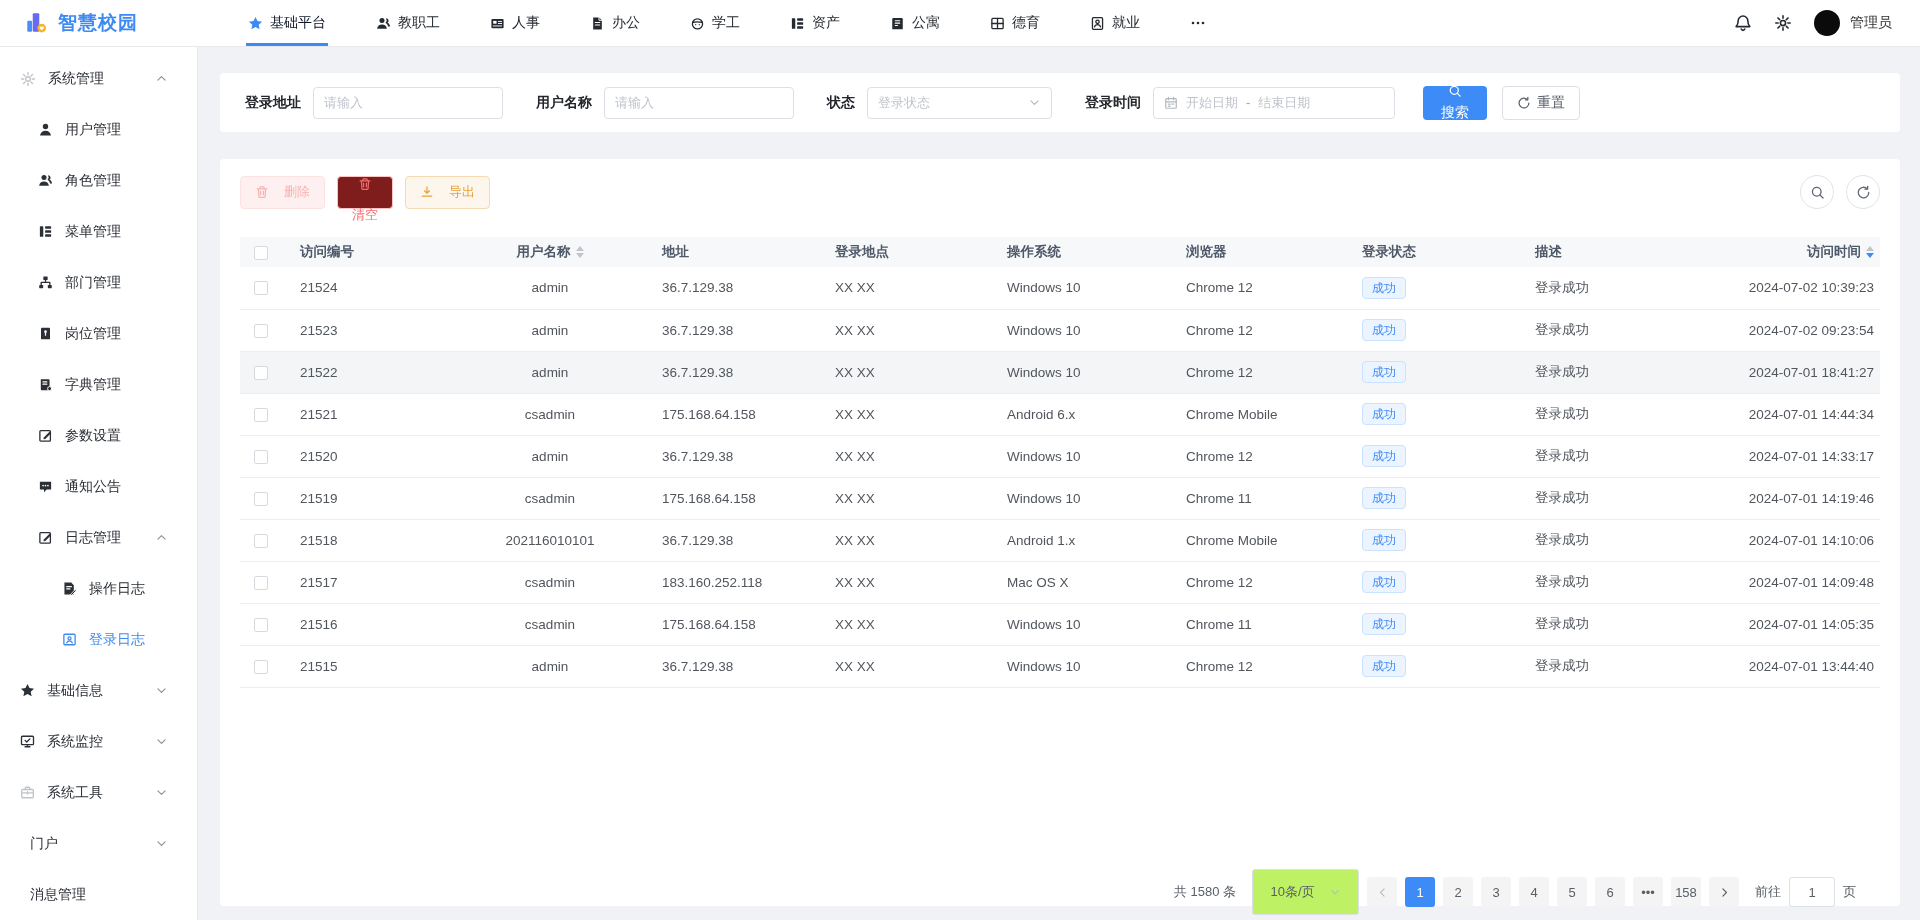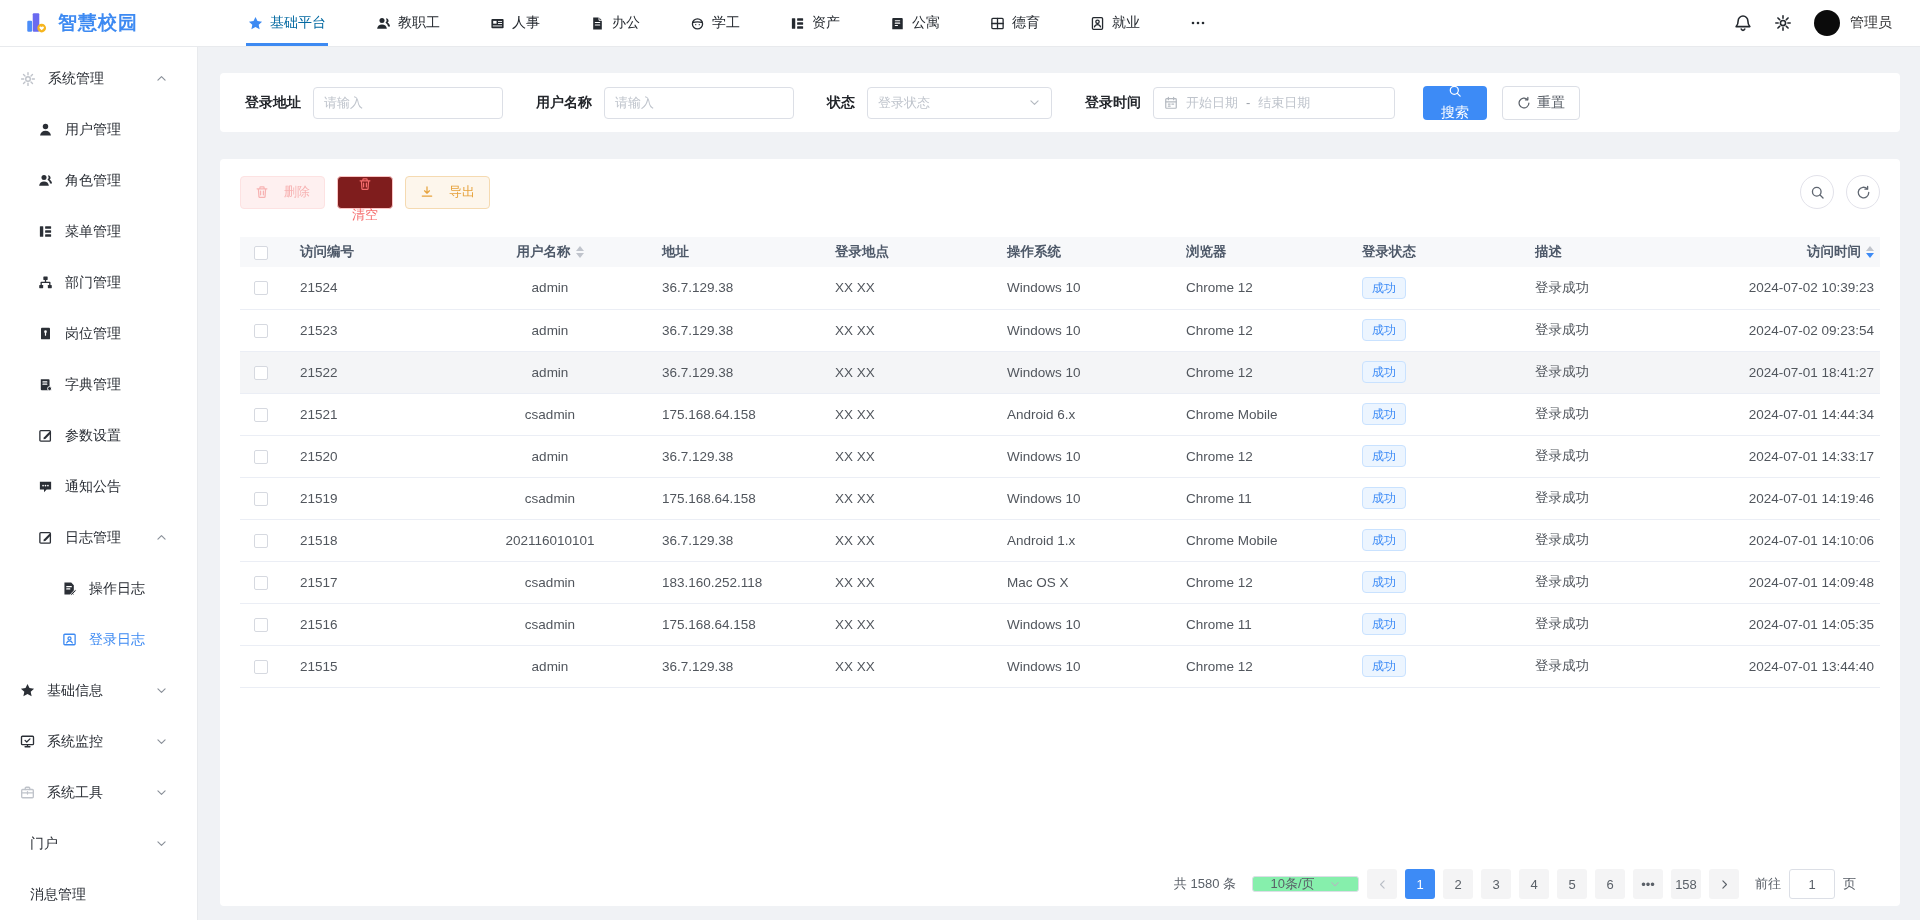--- a/index.html
+++ b/index.html
@@ -11,21 +11,21 @@
 
   
   .topnav { position:absolute; left:0; top:0; width:1920px; height:47px; background:#fff;
     border-bottom:1px solid #e8eaed; display:flex; align-items:center; padding:0 28px 0 24px; z-index:5;}
   .logo { display:flex; align-items:center; gap:10px; width:188px; }
   .logo-title { font-size:19px; font-weight:bold; color:#3d8af2; letter-spacing:1px; }
   .nav-items { display:flex; align-items:center; gap:46px; margin-left:34px; height:100%; }
   .nav-item { display:flex; align-items:center; gap:7px; font-size:14px; color:#24292f;
     height:100%; position:relative; cursor:pointer; padding:0 2px; }
   .nav-item .ic { color:#24292f; }
-  .nav-item.active { color:#0369a1; }
+  .nav-item.active { color:#0f172a; }
   .nav-item.active .ic { color:#3d8af2; }
   .nav-item.active::after { content:""; position:absolute; left:0; right:0; bottom:0; height:3px; background:#3d8af2; }
   .topnav-right { margin-left:auto; display:flex; align-items:center; gap:22px; }
   .avatar { width:26px; height:26px; border-radius:50%; background:#0b0b0b; }
   .user-name { font-size:14px; color:#303133; margin-left:-12px; }
 
   
   .sidebar { position:absolute; left:0; top:47px; width:198px; bottom:0; background:#fff;
     border-right:1px solid #e8eaed; padding-top:6px; overflow:hidden; }
   .side-item { height:51px; display:flex; align-items:center; gap:12px; font-size:14px;
@@ -91,22 +91,22 @@
   .sort .up { border-bottom:5px solid #c0c4cc; }
   .sort .down { border-top:5px solid #c0c4cc; }
   .sort .down.on { border-top-color:#3d8bf6; }
   .badge { display:inline-block; padding:3px 9px; font-size:12px; border-radius:4px; color:#3d8bf6;
     background:#ecf5ff; border:1px solid #c9e2ff; line-height:1.2; }
 
   
   .pager { position:absolute; right:44px; top:710px; display:flex; align-items:center; gap:8px;
     font-size:13px; color:#5a6068; }
   .pg-total { margin-right:8px; }
-  .pg-size { width:107px; height:16px; border:1px solid #dcdfe6; border-radius:3px; display:flex;
-    align-items:center; justify-content:center; gap:14px; color:#5a6068; cursor:pointer; background:#86efac; }
+  .pg-size { width:107px; height:46px; border:1px solid #dcdfe6; border-radius:3px; display:flex;
+    align-items:center; justify-content:center; gap:14px; color:#5a6068; cursor:pointer; background:#bef264; }
   .pg-size .chev { color:#b4b9c0; }
   .pg-btn { min-width:30px; height:30px; padding:0 4px; border-radius:3px; background:#f4f4f5;
     display:flex; align-items:center; justify-content:center; cursor:pointer; color:#5a6068; }
   .pg-btn.nav { color:#b9bec6; }
   .pg-btn.nav.next { color:#5a6068; }
   .pg-btn.on { background:#3d8bf6; color:#fff; }
   .pg-goto { display:flex; align-items:center; gap:8px; margin-left:8px; }
   .pg-input { width:46px; height:30px; border:1px solid #dcdfe6; border-radius:3px; text-align:center;
     font-size:13px; color:#5a6068; outline:none; font-family:"Liberation Sans","DejaVu Sans",sans-serif; }
 </style>

